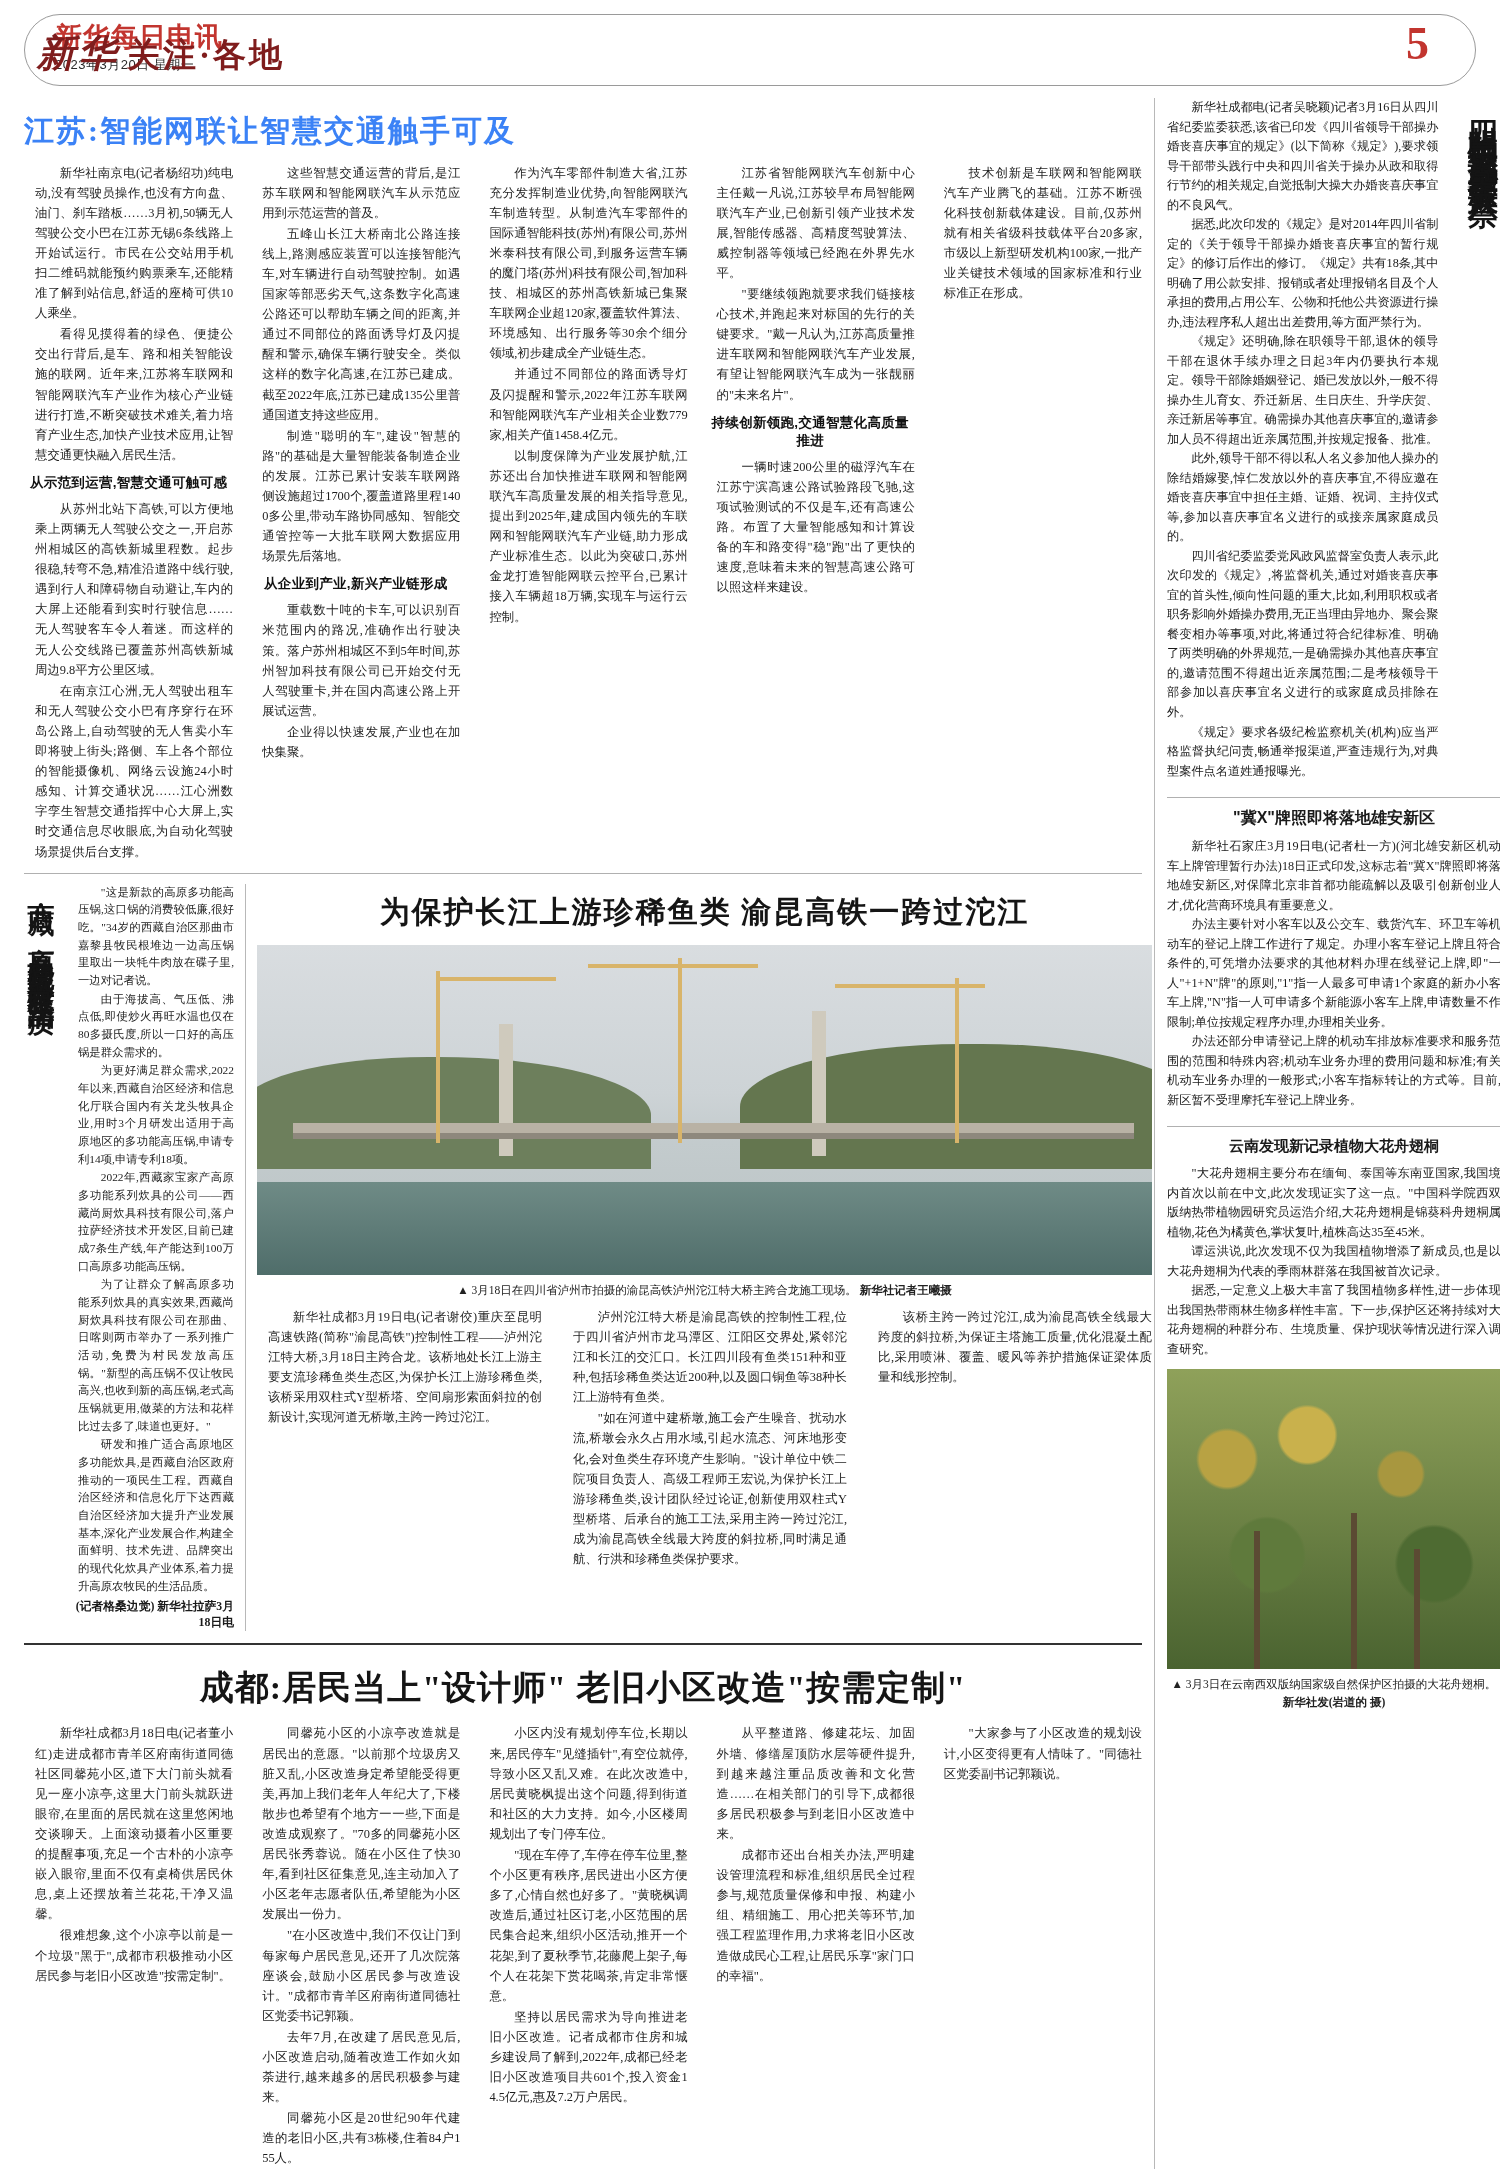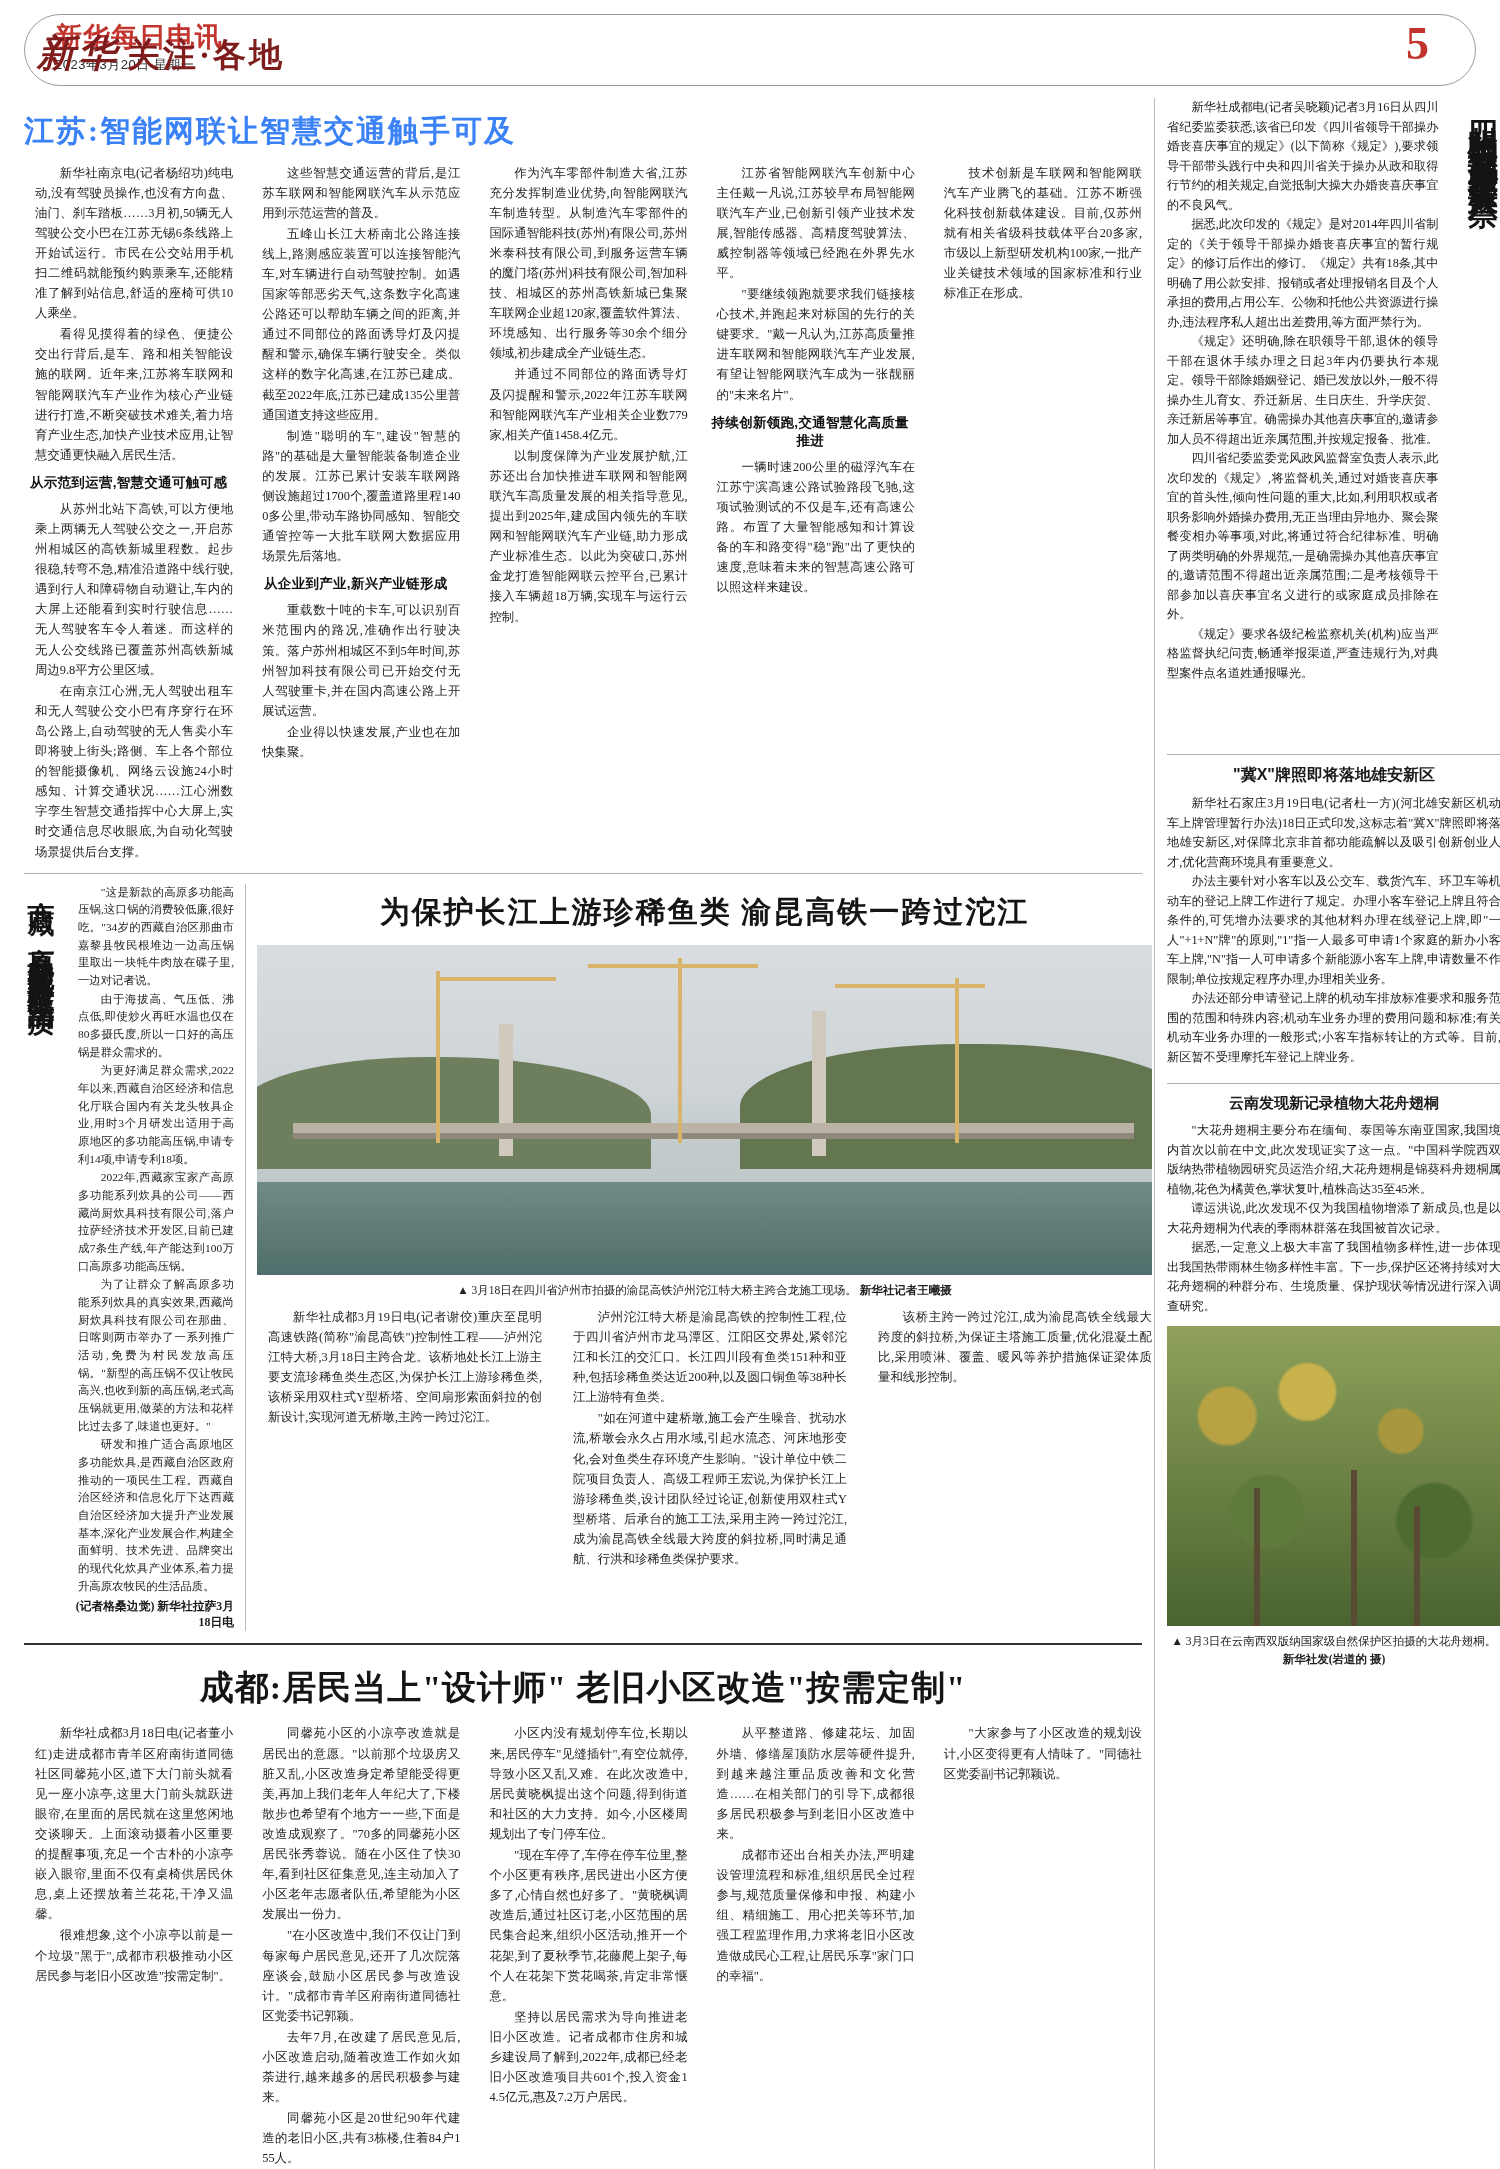--- a/index.html
+++ b/index.html
@@ -346,20 +346,21 @@
 
     <div class="rail">
 
       <div class="rail-sec">
         <div class="rail-head-wrap">
           <div class="vtitle rail-vtitle">四川明确领导干部操办婚丧喜庆事宜『八严禁』</div>
           <div class="rail-body">
             <div class="rail-para">新华社成都电(记者吴晓颖)记者3月16日从四川省纪委监委获悉,该省已印发《四川省领导干部操办婚丧喜庆事宜的规定》(以下简称《规定》),要求领导干部带头践行中央和四川省关于操办从政和取得行节约的相关规定,自觉抵制大操大办婚丧喜庆事宜的不良风气。</div>
             <div class="rail-para">据悉,此次印发的《规定》是对2014年四川省制定的《关于领导干部操办婚丧喜庆事宜的暂行规定》的修订后作出的修订。《规定》共有18条,其中明确了用公款安排、报销或者处理报销名目及个人承担的费用,占用公车、公物和托他公共资源进行操办,违法程序私人超出出差费用,等方面严禁行为。</div>
             <div class="rail-para">《规定》还明确,除在职领导干部,退休的领导干部在退休手续办理之日起3年内仍要执行本规定。领导干部除婚姻登记、婚已发放以外,一般不得操办生儿育女、乔迁新居、生日庆生、升学庆贺、亲迁新居等事宜。确需操办其他喜庆事宜的,邀请参加人员不得超出近亲属范围,并按规定报备、批准。</div>
+            <div class="rail-para">此外,领导干部不得以私人名义参加他人操办的除结婚嫁娶,悼仁发放以外的喜庆事宜,不得应邀在婚丧喜庆事宜中担任主婚、证婚、祝词、主持仪式等,参加以喜庆事宜名义进行的或接亲属家庭成员的。</div>
             <div class="rail-para">四川省纪委监委党风政风监督室负责人表示,此次印发的《规定》,将监督机关,通过对婚丧喜庆事宜的首头性,倾向性问题的重大,比如,利用职权或者职务影响外婚操办费用,无正当理由异地办、聚会聚餐变相办等事项,对此,将通过符合纪律标准、明确了两类明确的外界规范,一是确需操办其他喜庆事宜的,邀请范围不得超出近亲属范围;二是考核领导干部参加以喜庆事宜名义进行的或家庭成员排除在外。</div>
             <div class="rail-para">《规定》要求各级纪检监察机关(机构)应当严格监督执纪问责,畅通举报渠道,严查违规行为,对典型案件点名道姓通报曝光。</div>
           </div>
         </div>
       </div>
 
       <div class="hrule"></div>
 
       <div class="rail-sec">
         <div class="rail-sub">"冀X"牌照即将落地雄安新区</div>

